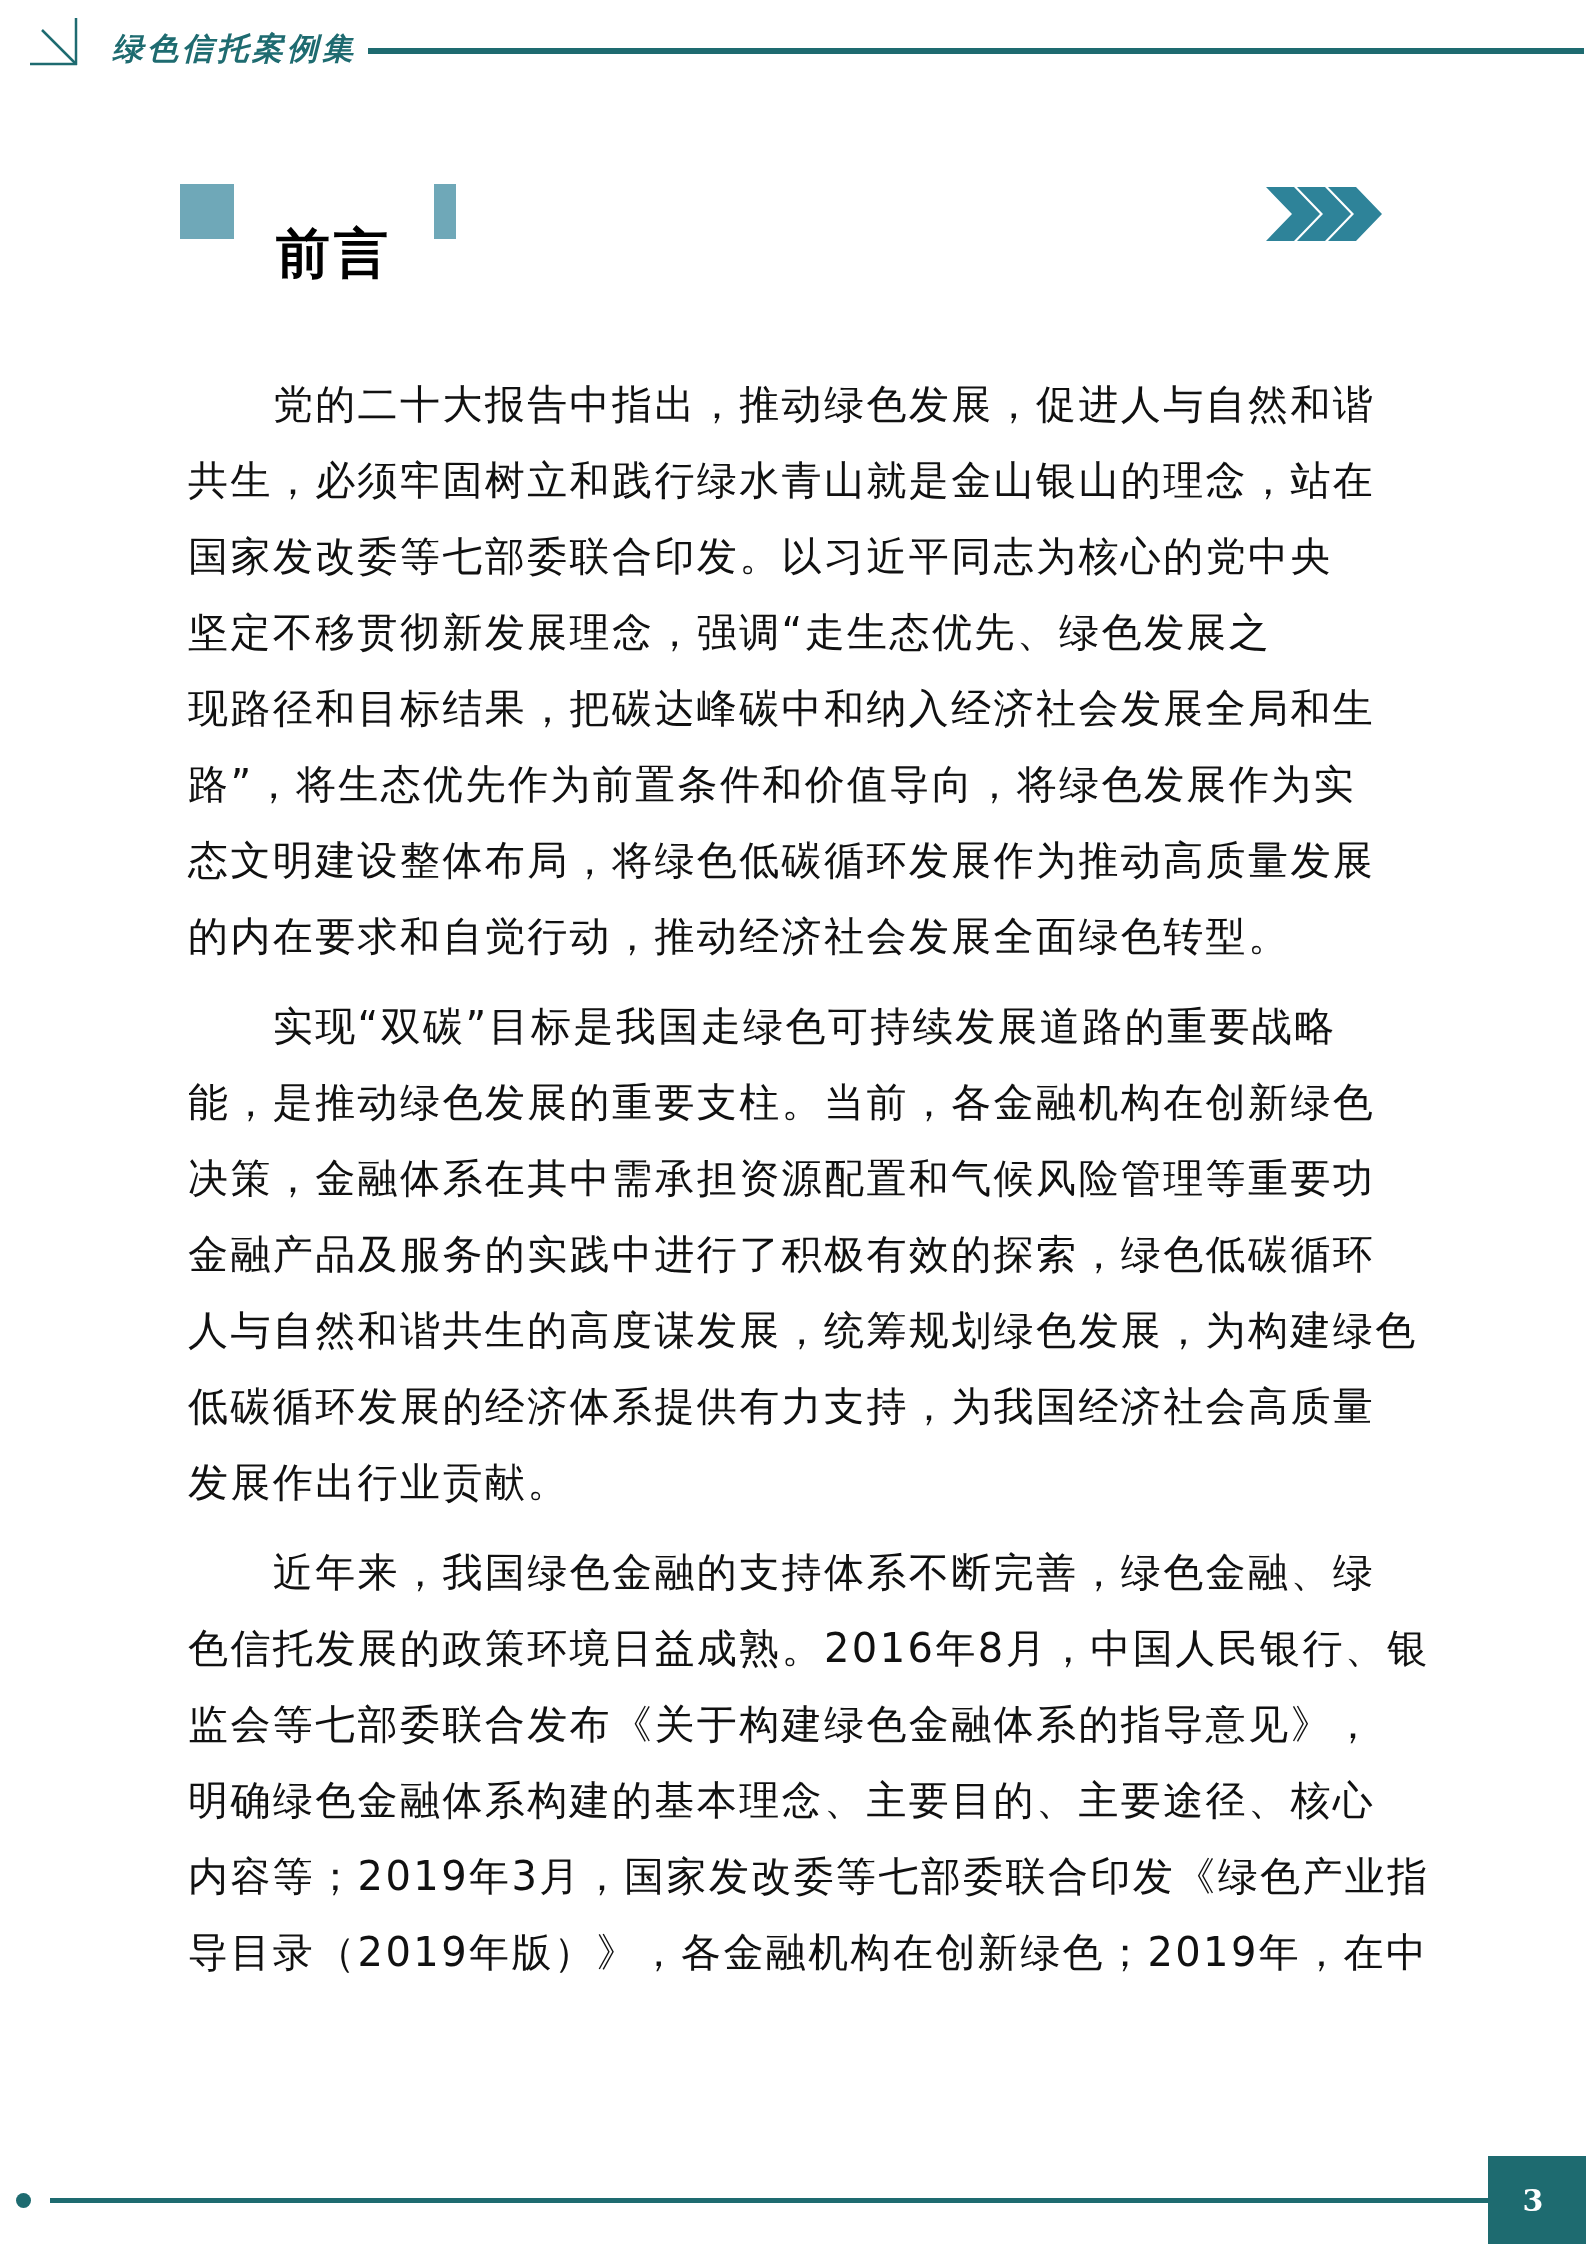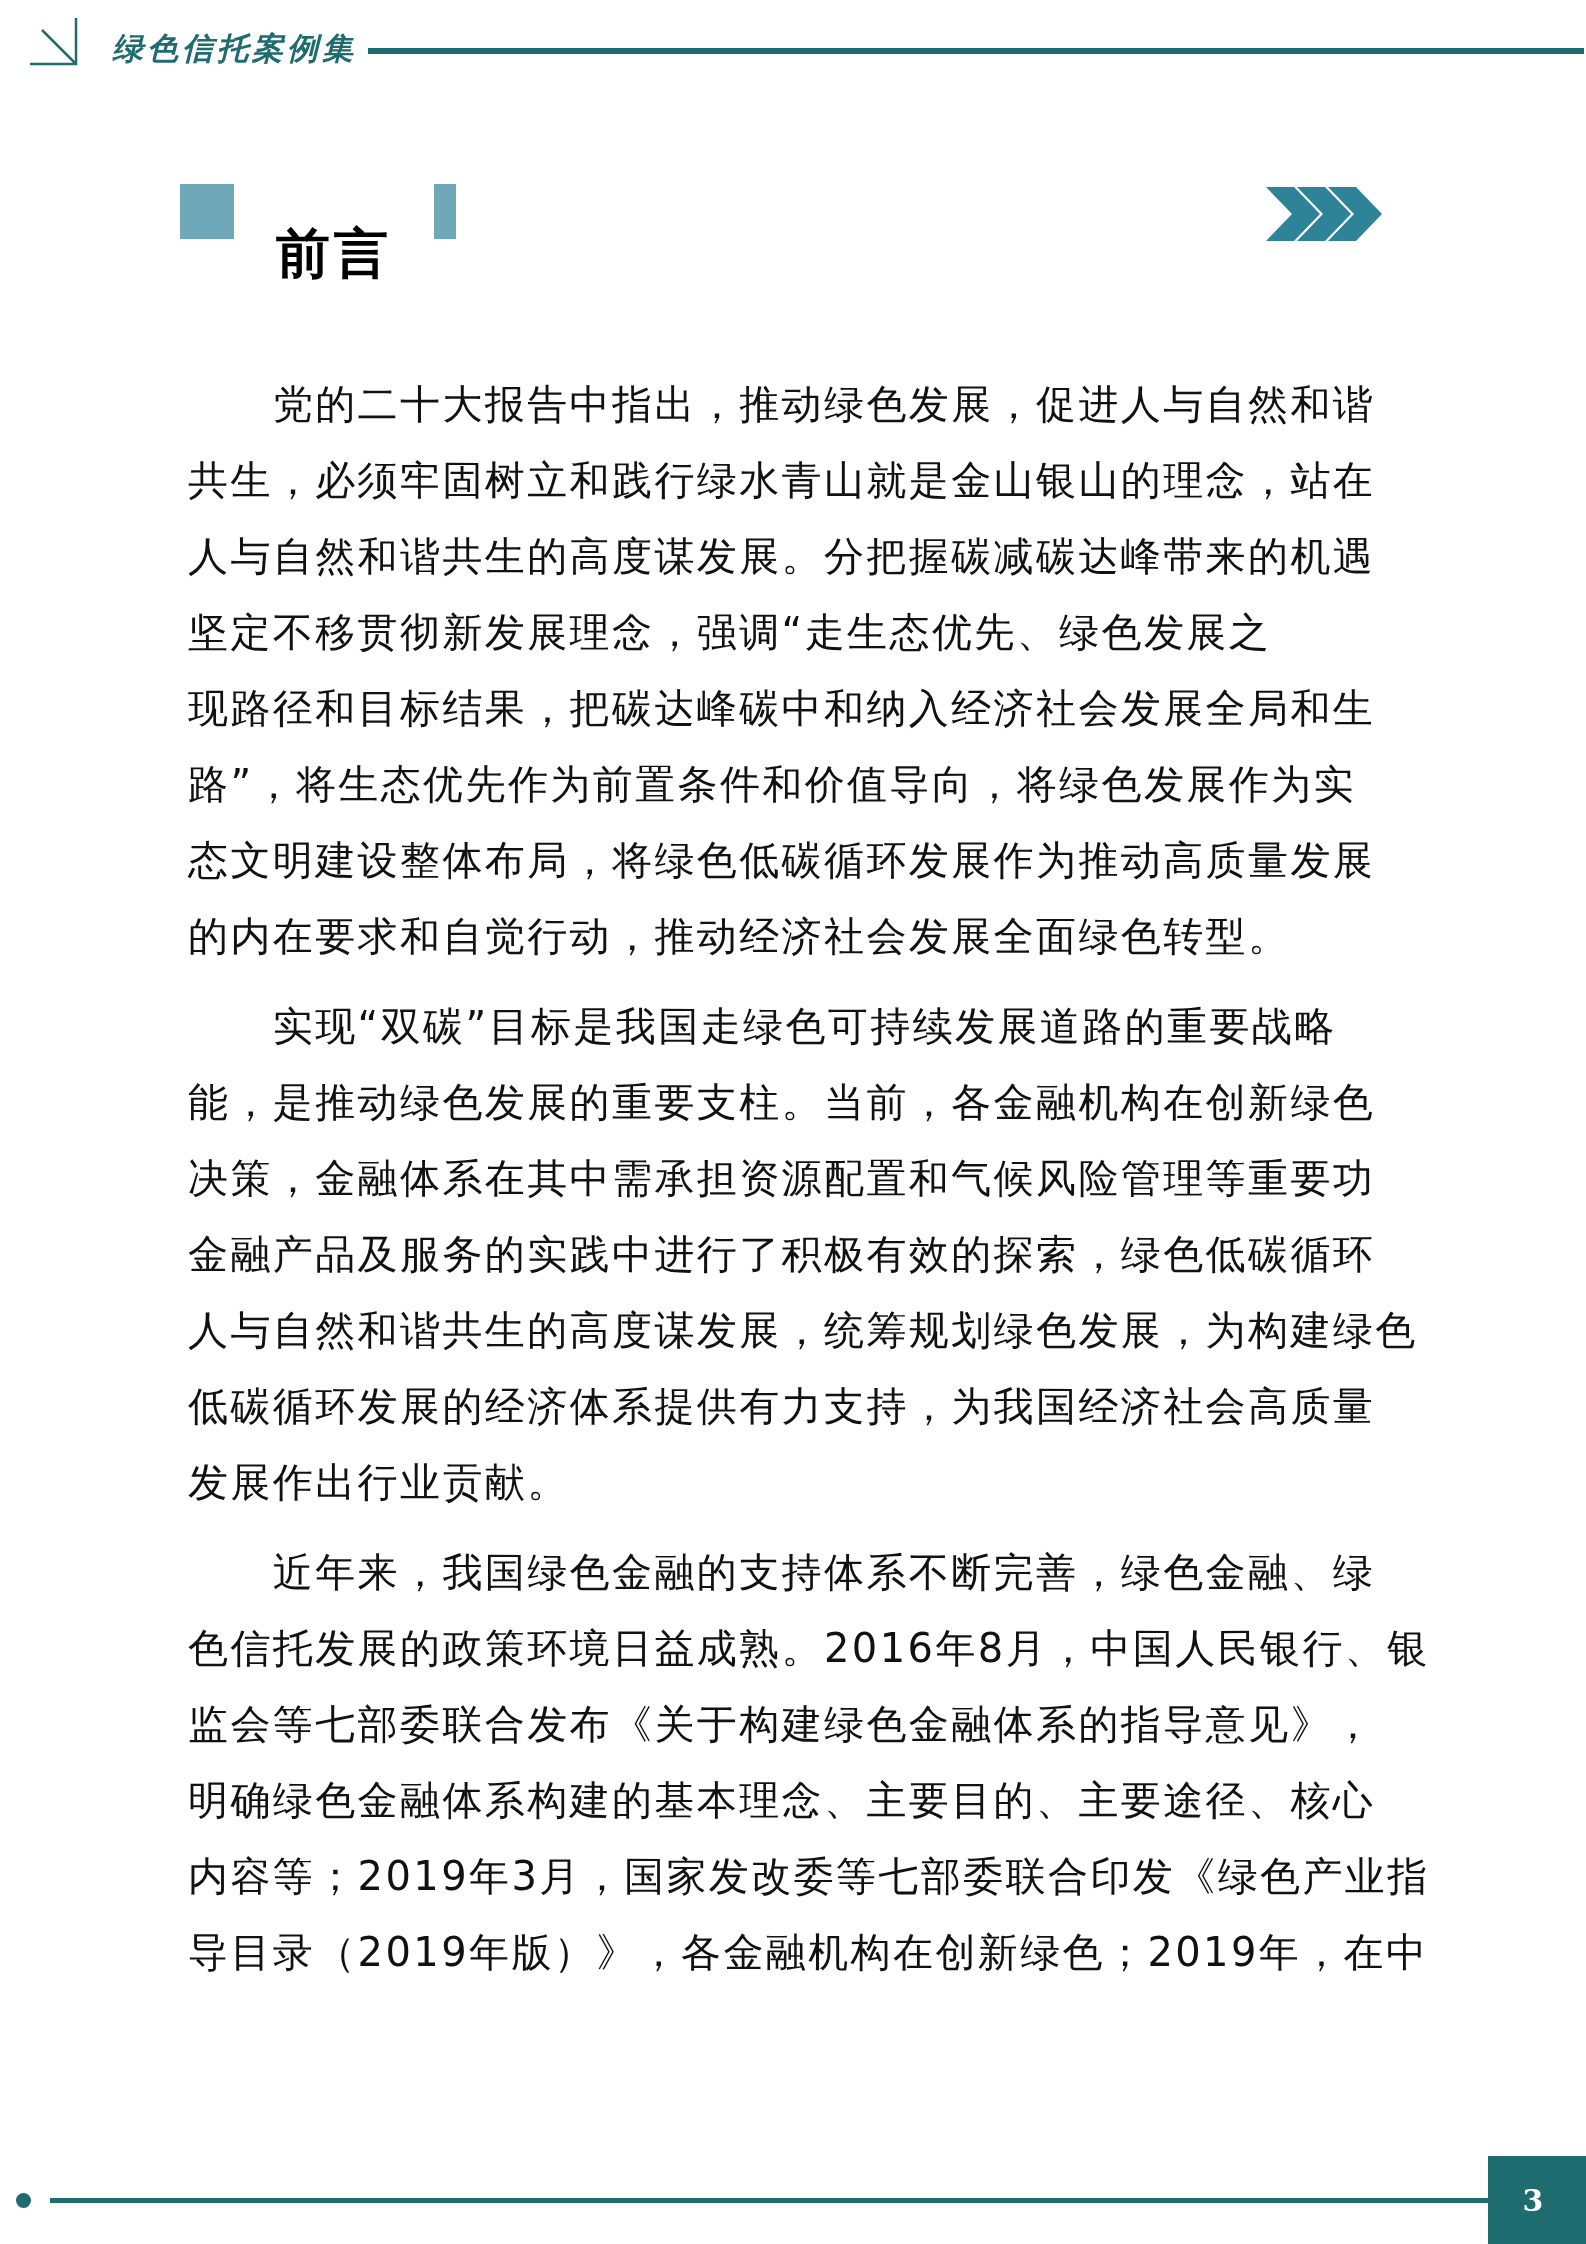--- a/index.html
+++ b/index.html
@@ -46,21 +46,21 @@
     <polygon points="2,1 30,1 56,28 30,55 2,55 28,28" fill="#2E8399"></polygon>
     <polygon points="33,1 61,1 87,28 61,55 33,55 59,28" fill="#2E8399"></polygon>
     <polygon points="64,1 92,1 118,28 92,55 64,55 90,28" fill="#2E8399"></polygon>
   </svg>
 </div>
 
 <div class="body">
   <div class="para">
     <span class="line">　　党的二十大报告中指出，推动绿色发展，促进人与自然和谐</span>
     <span class="line">共生，必须牢固树立和践行绿水青山就是金山银山的理念，站在</span>
-    <span class="line">人与自然和谐共生的高度谋发展。分把握碳减碳达峰带来的机遇</span>
+    <span class="line">国家发改委等七部委联合印发。以习近平同志为核心的党中央</span>
     <span class="line">坚定不移贯彻新发展理念，强调“走生态优先、绿色发展之</span>
     <span class="line">现路径和目标结果，把碳达峰碳中和纳入经济社会发展全局和生</span>
     <span class="line">路”，将生态优先作为前置条件和价值导向，将绿色发展作为实</span>
     <span class="line">态文明建设整体布局，将绿色低碳循环发展作为推动高质量发展</span>
     <span class="line">的内在要求和自觉行动，推动经济社会发展全面绿色转型。</span>
   </div>
   <div class="para">
     <span class="line">　　实现“双碳”目标是我国走绿色可持续发展道路的重要战略</span>
     <span class="line">能，是推动绿色发展的重要支柱。当前，各金融机构在创新绿色</span>
     <span class="line">决策，金融体系在其中需承担资源配置和气候风险管理等重要功</span>

